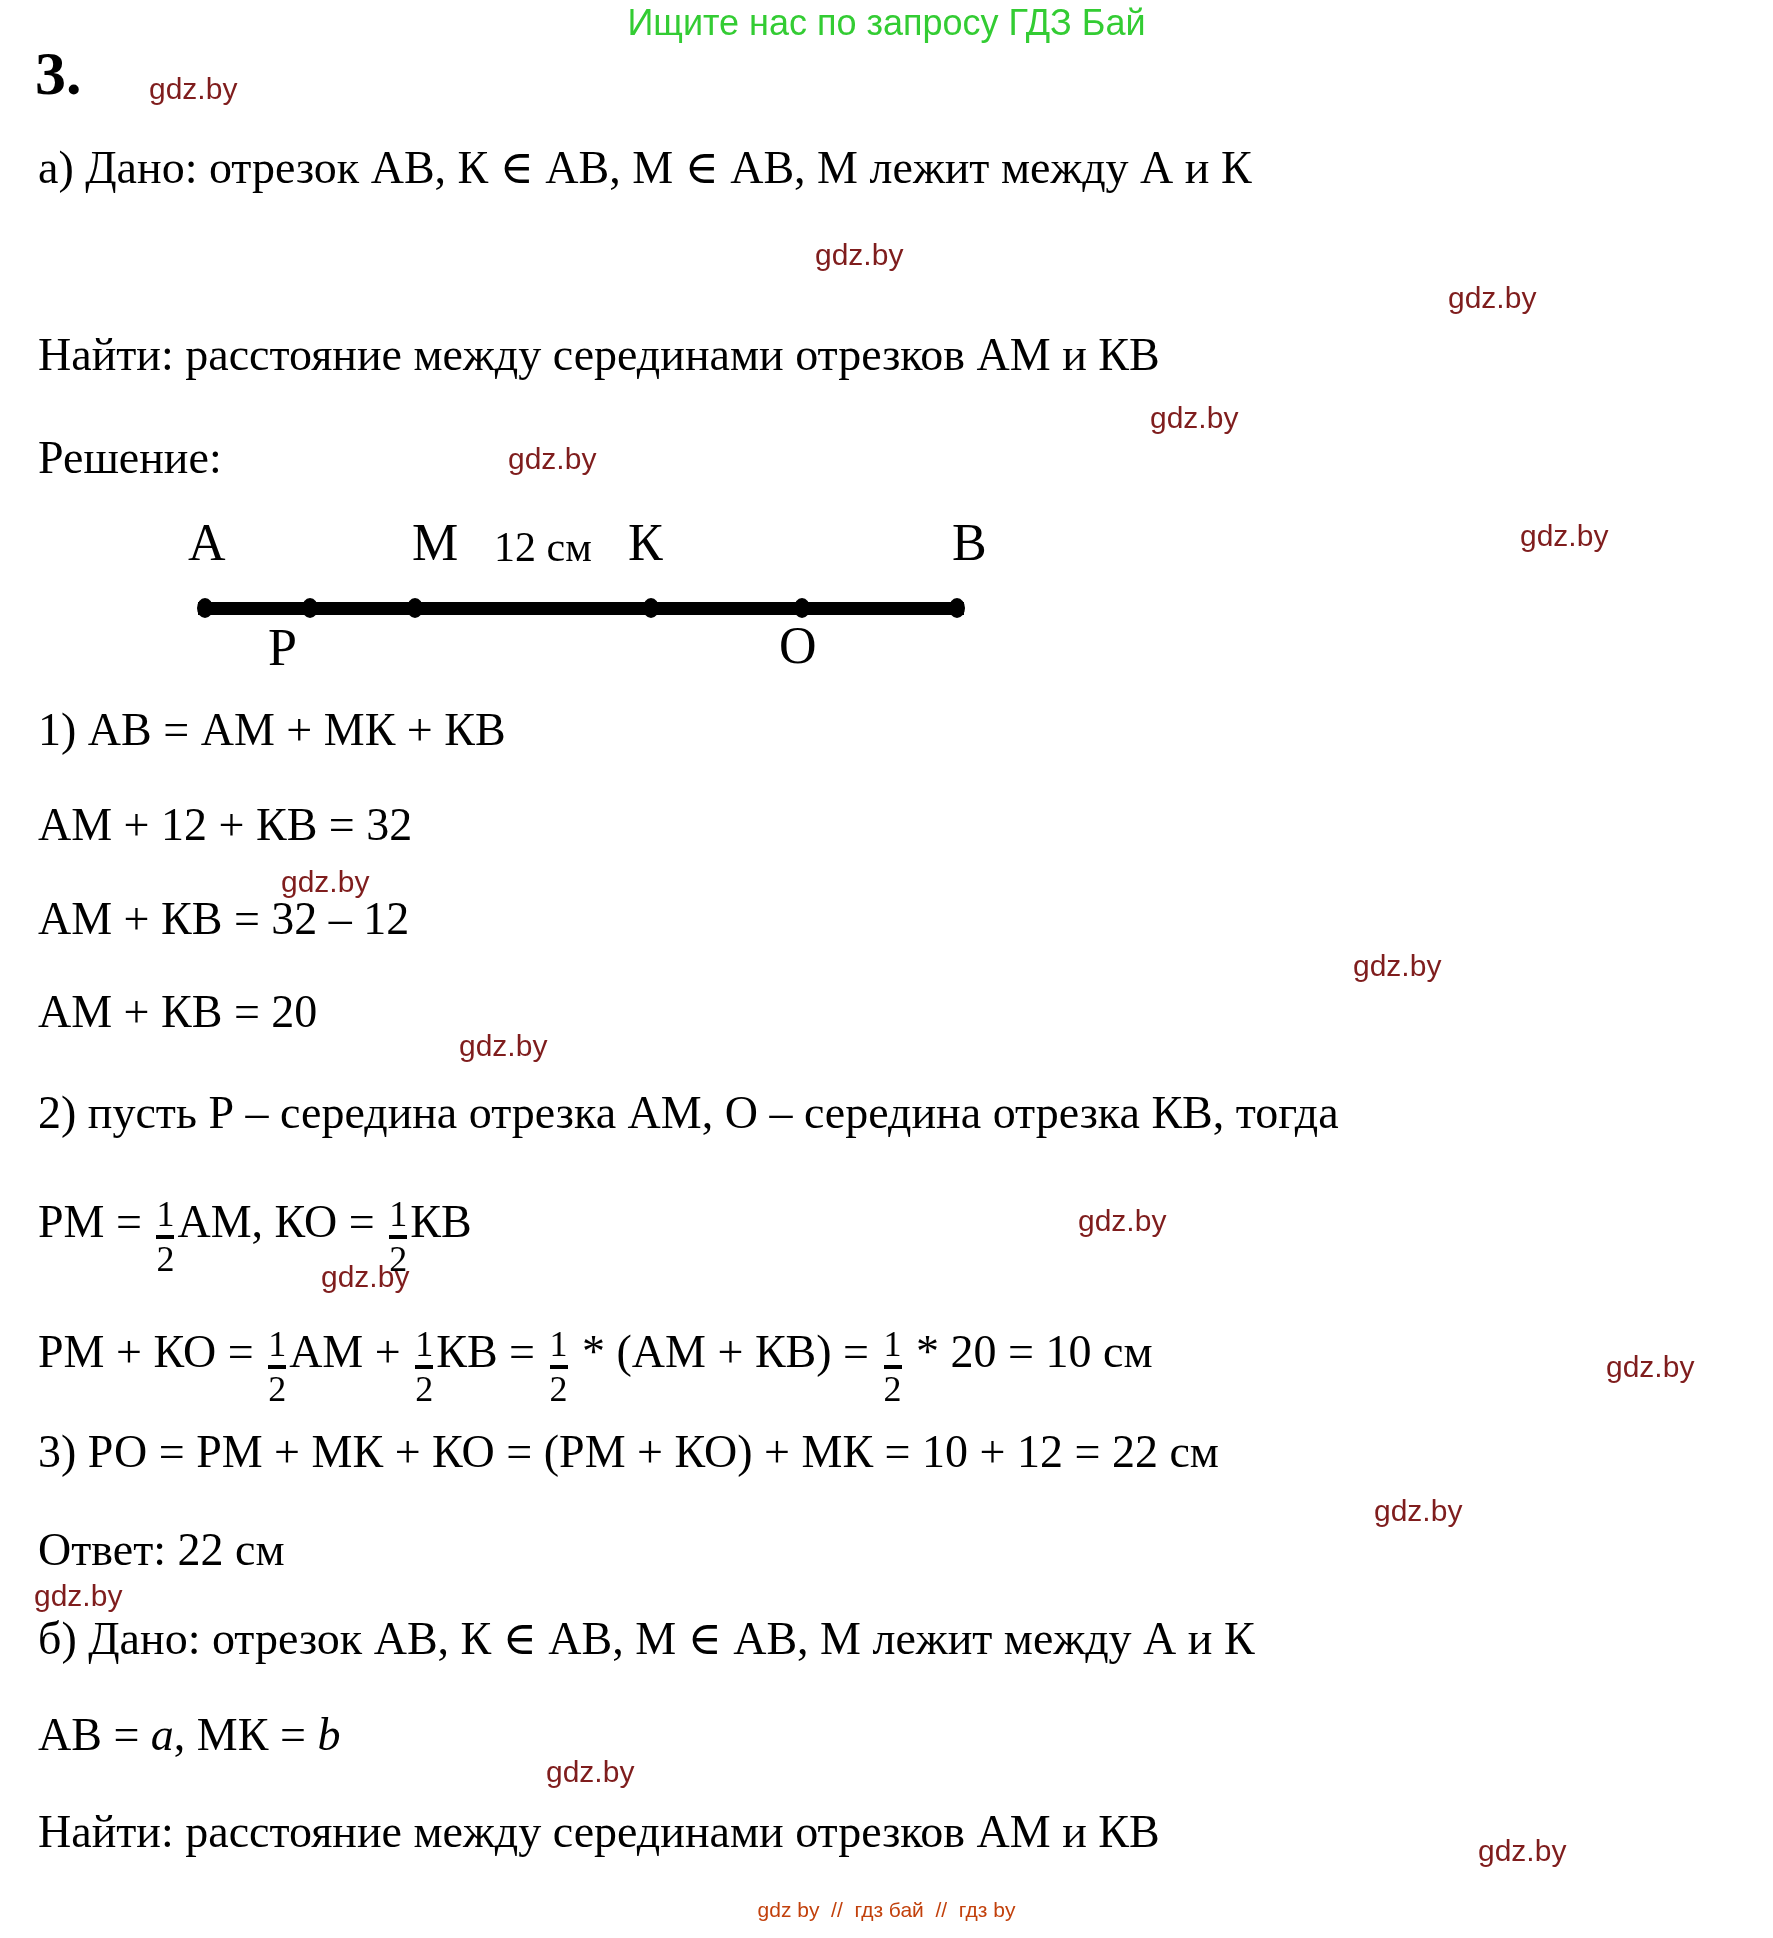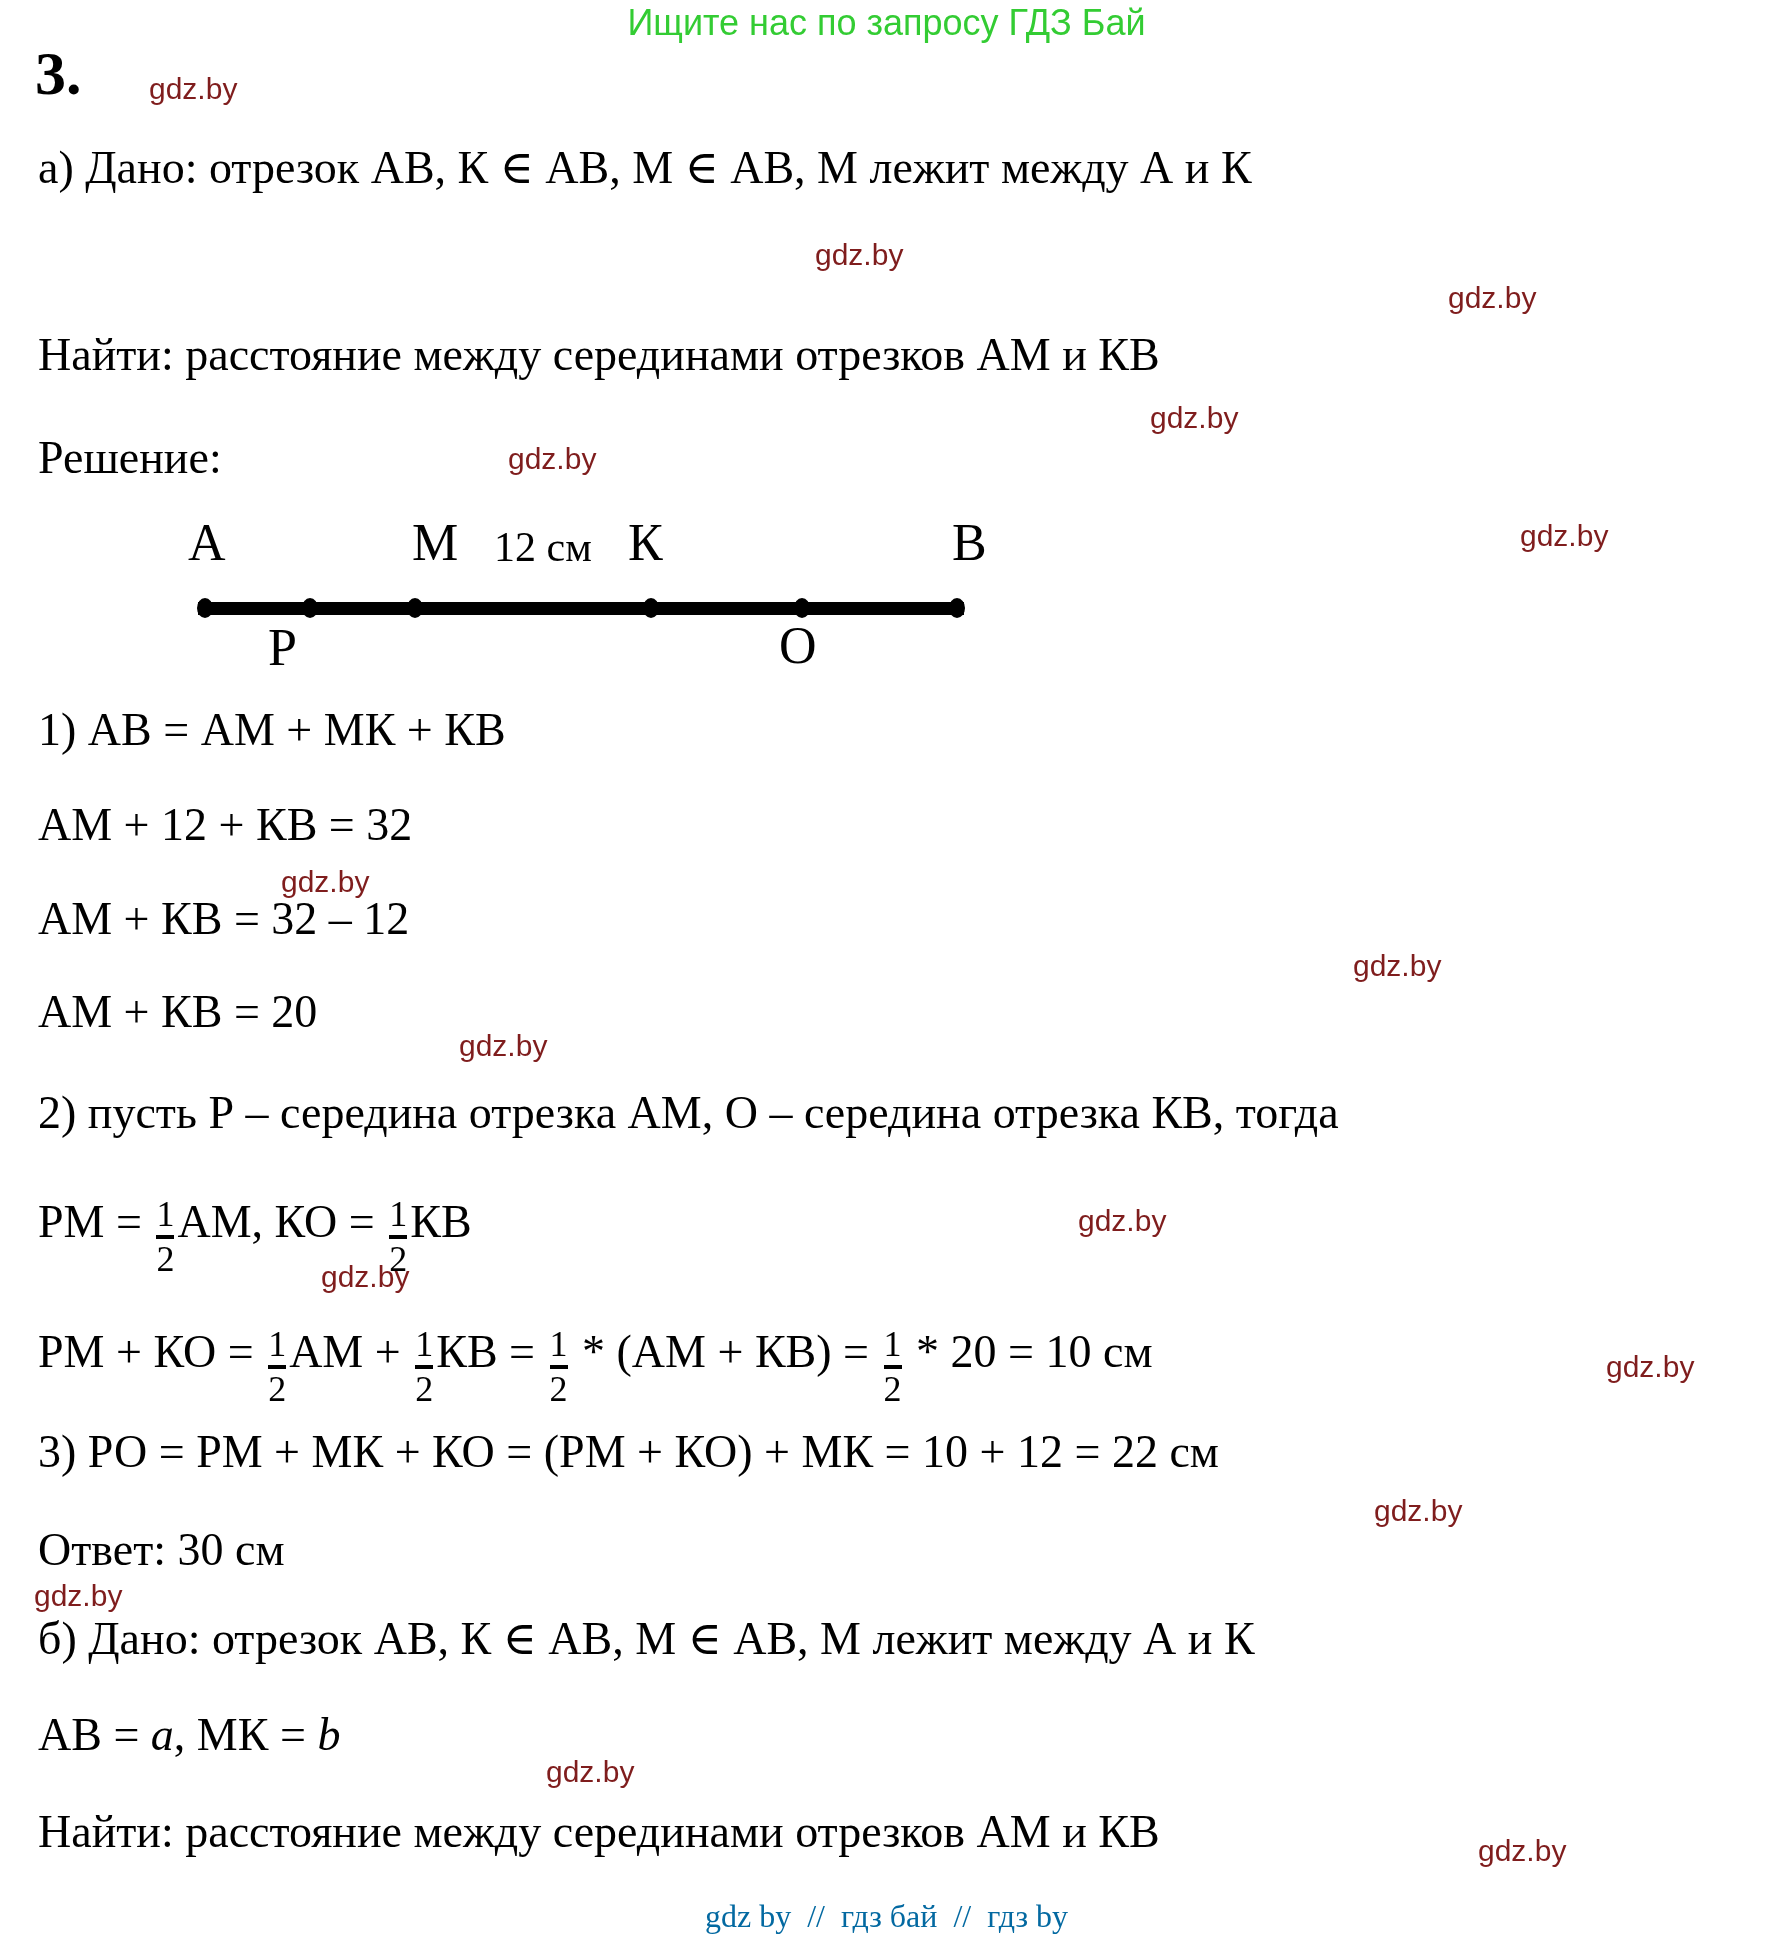--- a/index.html
+++ b/index.html
@@ -17,22 +17,22 @@
   .fnum{display:block;}
   .fbar{display:block;width:18px;height:4px;background:#000;margin:3px auto 2px auto;}
   .fden{display:block;}
   .diagram{position:absolute;left:150px;top:510px;width:1000px;height:190px;}
   .dlabel{position:absolute;font-size:52px;line-height:1;}
   .dlen{position:absolute;font-size:42px;line-height:1;}
   .dline{position:absolute;left:48px;top:92px;width:766px;height:13px;background:#000;}
   .dot{position:absolute;width:16px;height:20px;border-radius:50%;background:#000;top:88px;}
   .it{font-style:italic;}
   .footer{position:absolute;top:1898px;left:0;right:0;text-align:center;
-          font-family:Liberation Serif, serif;
-          font-size:32px;color:#0369a1;white-space:pre;}
+          font-family:Liberation Sans, sans-serif;
+          font-size:21px;color:#c2410c;white-space:pre;}
 </style>
 </head>
 <body>
 
 <div class="page">
 
   <div class="promo">Ищите нас по запросу ГДЗ Бай</div>
 
   <div class="num10">3.</div>
 
@@ -81,21 +81,21 @@
 
   <div class="tl" style="left:38px;top:1196px">
     <span>РМ = </span><span class="frac"><span class="fnum">1</span><span class="fbar"></span><span class="fden">2</span></span><span>АМ, КО = </span><span class="frac"><span class="fnum">1</span><span class="fbar"></span><span class="fden">2</span></span><span>КВ</span>
   </div>
 
   <div class="tl" style="left:38px;top:1326px">
     <span>РМ + КО = </span><span class="frac"><span class="fnum">1</span><span class="fbar"></span><span class="fden">2</span></span><span>АМ + </span><span class="frac"><span class="fnum">1</span><span class="fbar"></span><span class="fden">2</span></span><span>КВ = </span><span class="frac"><span class="fnum">1</span><span class="fbar"></span><span class="fden">2</span></span><span> * (АМ + КВ) = </span><span class="frac"><span class="fnum">1</span><span class="fbar"></span><span class="fden">2</span></span><span> * 20 = 10 см</span>
   </div>
 
   <div class="tl" style="left:38px;top:1429px">3) РО = РМ + МК + КО = (РМ + КО) + МК = 10 + 12 = 22 см</div>
-  <div class="tl" style="left:38px;top:1527px">Ответ: 30 см</div>
+  <div class="tl" style="left:38px;top:1527px">Ответ: 22 см</div>
 
   <div class="tl" style="left:38px;top:1616px">б) Дано: отрезок АВ, К ∈ АВ, М ∈ АВ, М лежит между А и К</div>
   <div class="tl" style="left:38px;top:1712px">
     <span>АВ = </span><span class="it">a</span><span>, МК = </span><span class="it">b</span>
   </div>
   <div class="tl" style="left:38px;top:1809px">
     <span>Найти: расстояние между серединами отрезков АМ и КВ</span>
   </div>
   <span class="wm" style="left:1478px;top:1836px">gdz.by</span>
 

